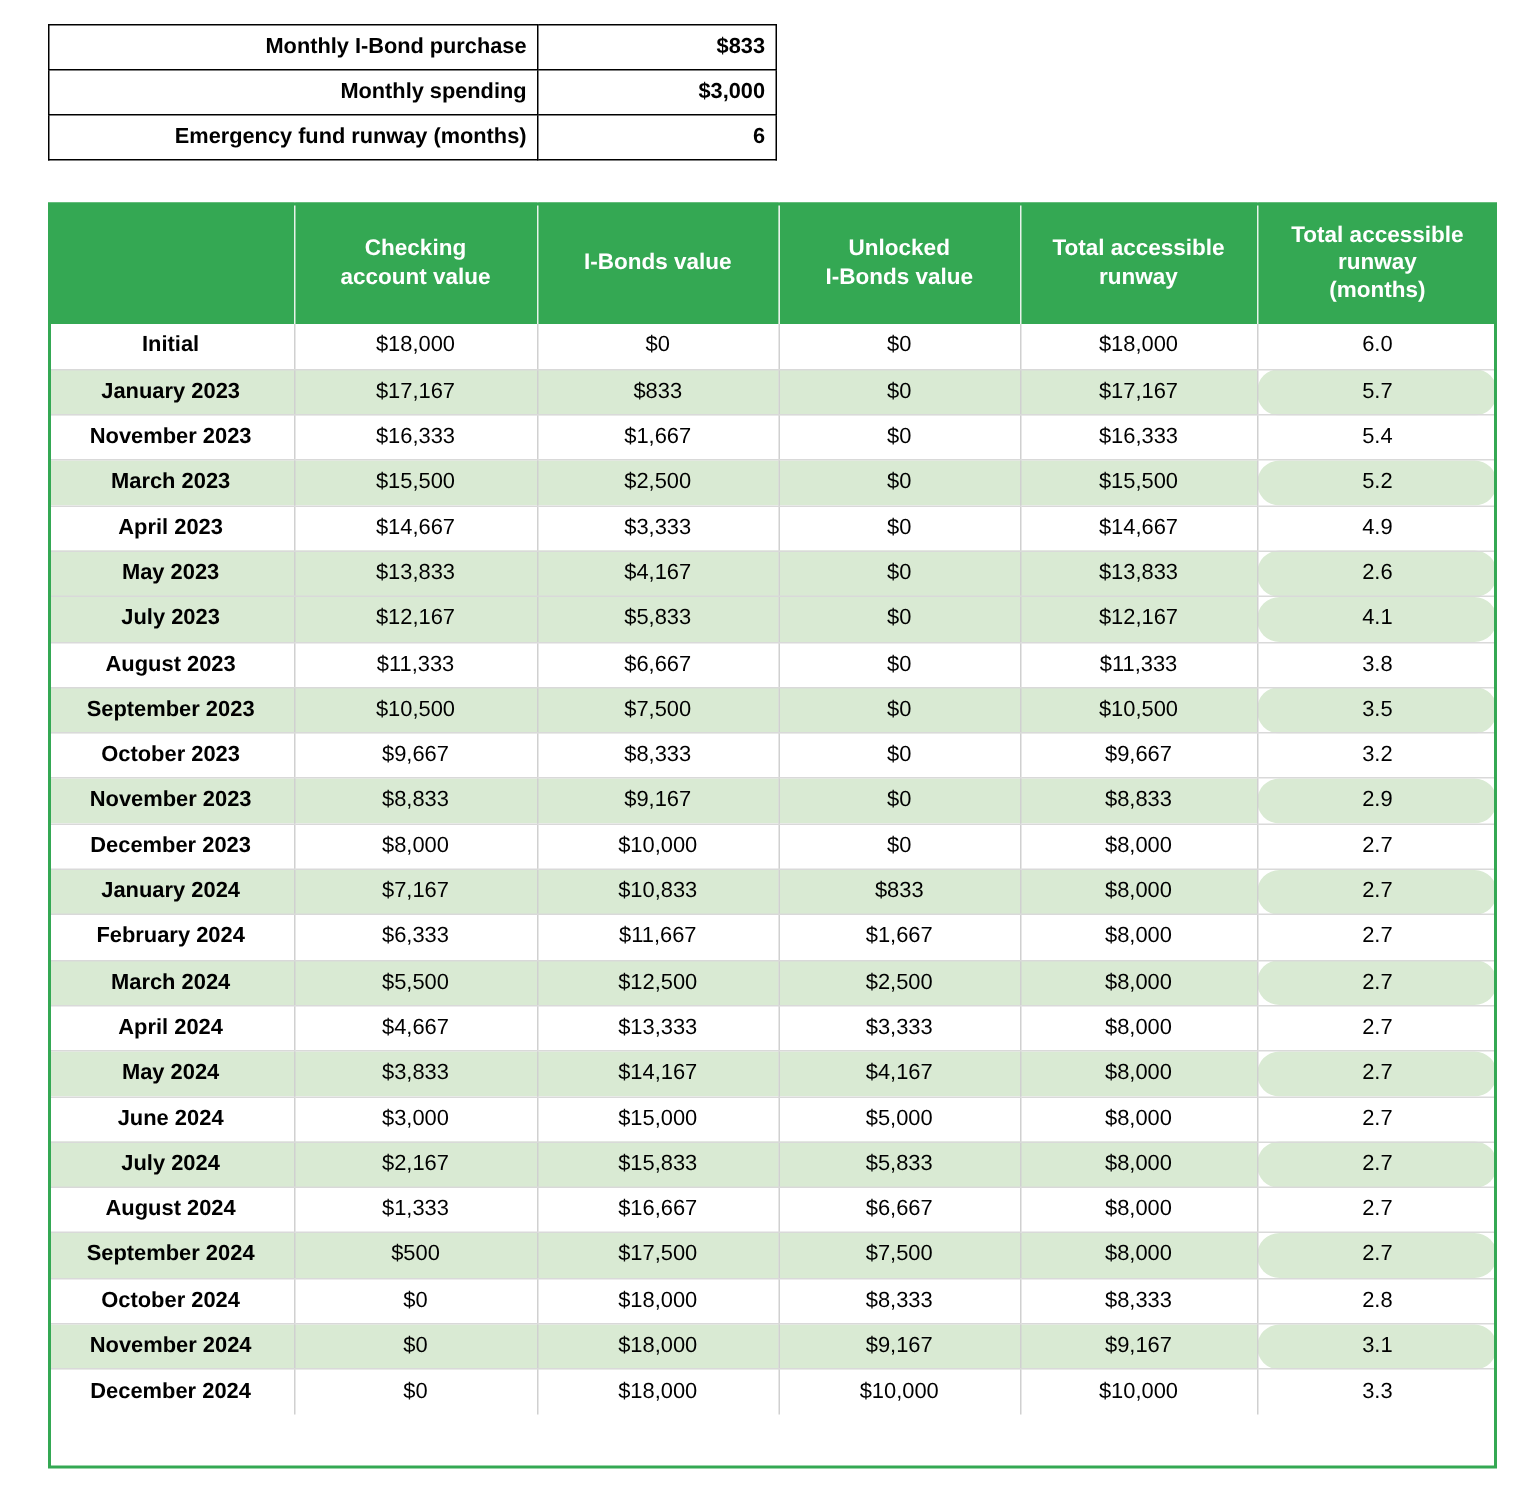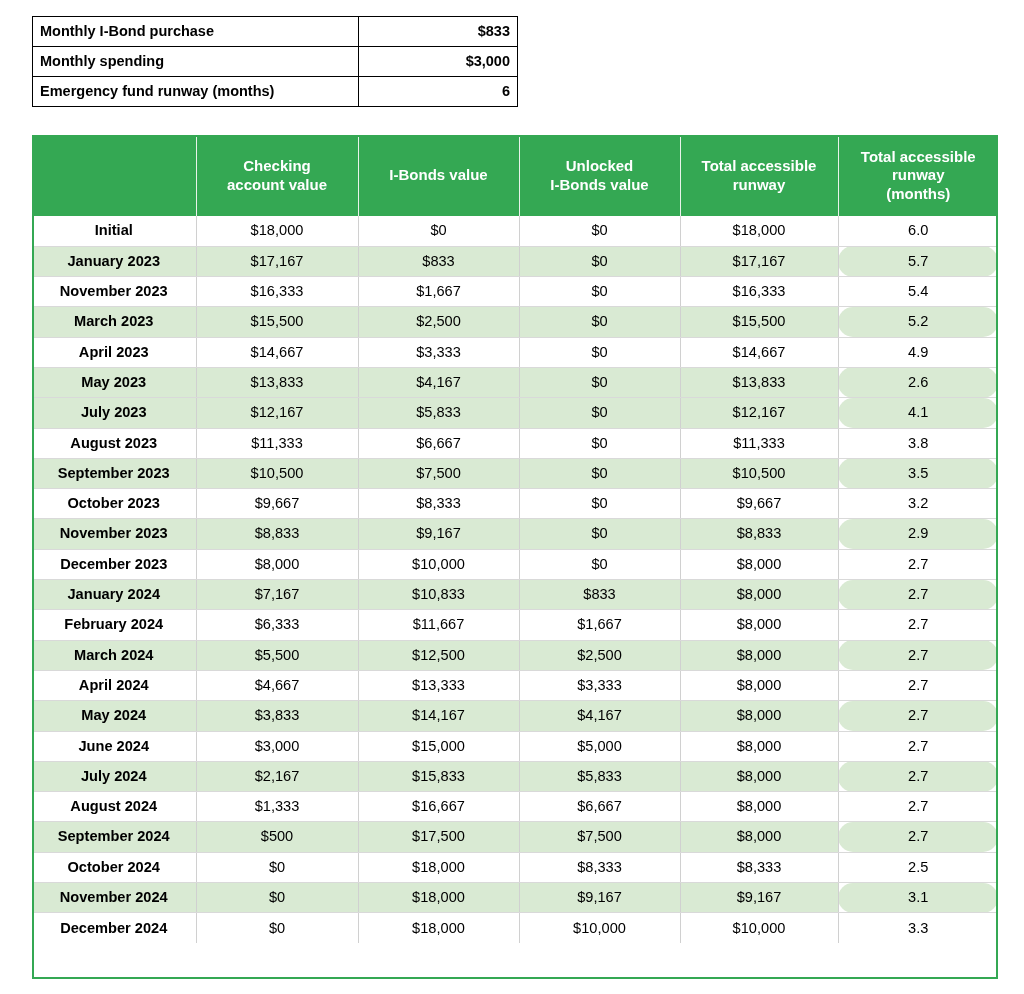--- a/index.html
+++ b/index.html
@@ -29,21 +29,21 @@
     border: 1.6px solid #000000;
     height: 30px;
     font-size: 14.5px;
     font-weight: bold;
     padding: 0 7px;
     line-height: 1.1;
     box-sizing: border-box;
     background: #ffffff;
   }
   #assumptions-table td.a-label {
-    text-align: left;
+    text-align: right;
     width: 326px;
   }
   #assumptions-table td.a-value {
     text-align: right;
     width: 159px;
   }
 
   
   #runway-table {
     position: absolute;
@@ -334,21 +334,21 @@
         <td>$7,500</td>
         <td>$8,000</td>
         <td>2.7</td>
       </tr>
       <tr class="row-plain">
         <td class="month-cell">October 2024</td>
         <td>$0</td>
         <td>$18,000</td>
         <td>$8,333</td>
         <td>$8,333</td>
-        <td>2.5</td>
+        <td>2.8</td>
       </tr>
       <tr class="row-alt">
         <td class="month-cell">November 2024</td>
         <td>$0</td>
         <td>$18,000</td>
         <td>$9,167</td>
         <td>$9,167</td>
         <td>3.1</td>
       </tr>
       <tr class="row-plain">

